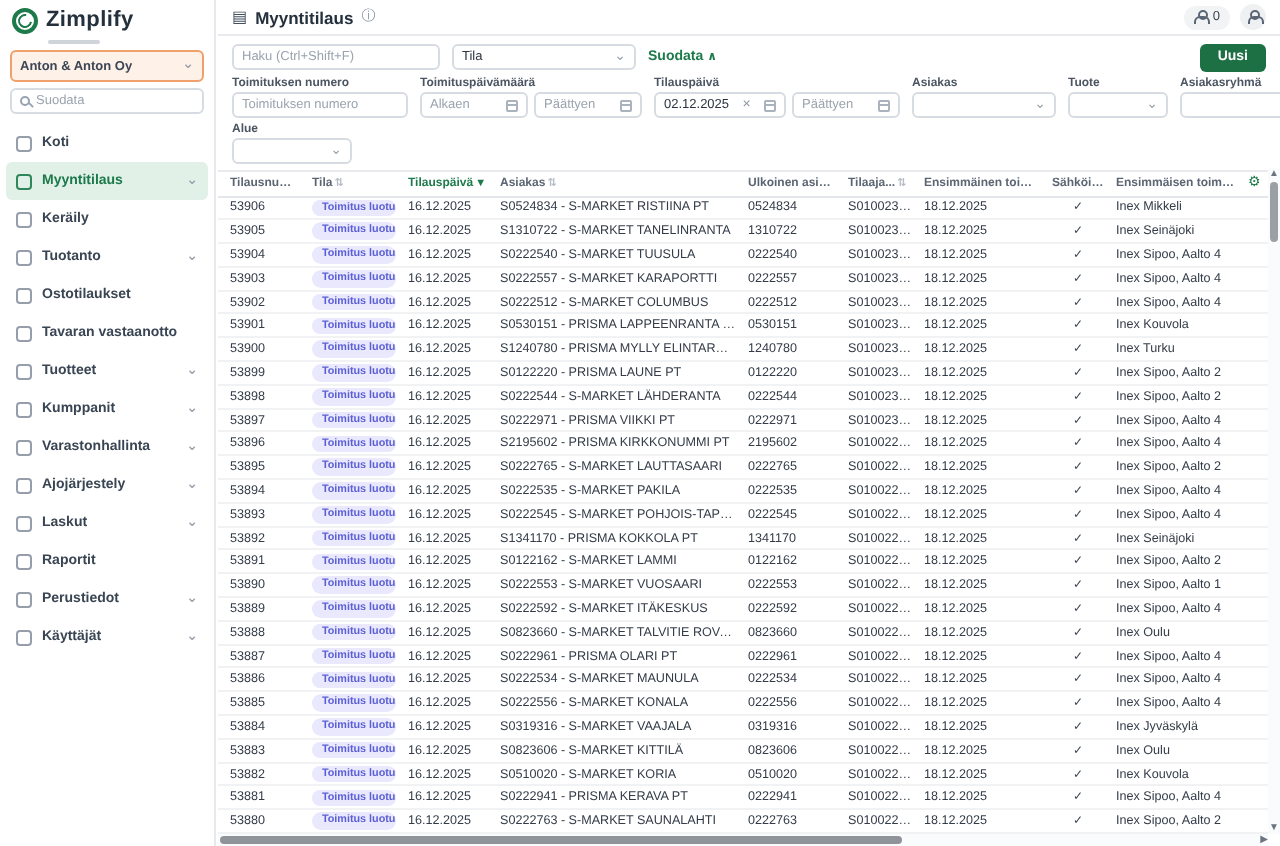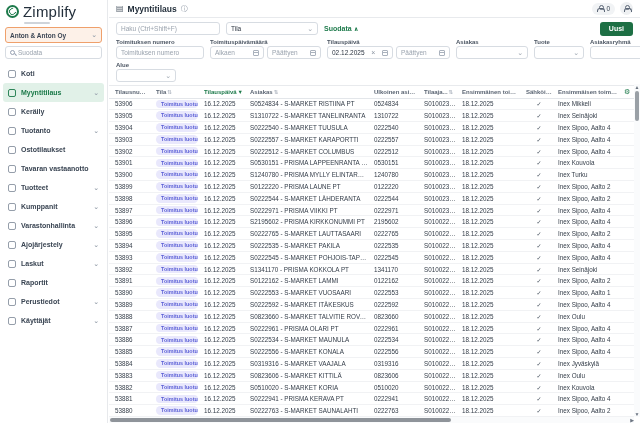--- a/index.html
+++ b/index.html
@@ -7,21 +7,21 @@
     font-family:"Liberation Sans","DejaVu Sans",sans-serif; color:#2b3440; }
   .app { position:relative; width:640px; height:423px; background:#fff; }
 
   
   .sidebar { position:absolute; left:0; top:0; width:108px; height:423px;
     border-right:1px solid #e7e9ec; background:#fff; z-index:3; }
   .logo-row { display:flex; align-items:center; gap:4px; padding:4px 6px 2px; }
   .logomark { width:13px; height:13px; border:2px solid #1d7a4b; border-radius:50%; position:relative; flex:none; }
   .logomark::before { content:''; position:absolute; inset:1px; border:1.5px solid #1d7a4b;
     border-radius:50%; border-right-color:transparent; transform:rotate(-35deg); }
-  .logo-text { font-size:15px; font-weight:normal; letter-spacing:.2px; color:#24303c; line-height:1; }
+  .logo-text { font-size:11px; font-weight:bold; letter-spacing:.2px; color:#24303c; line-height:1; }
   .logo-tag { height:2px; width:26px; background:#cfd4da; margin:1px 0 2px 24px; border-radius:1px; }
   .company { margin:3px 5px; height:16px; border:1px solid #efa06b; background:#fdf1e8; border-radius:3px;
     display:flex; align-items:center; padding:0 4px; font-size:6.5px; font-weight:bold; color:#3c4654; }
   .company .chev { margin-left:auto; }
   .side-search { margin:2px 5px 4px; height:13px; border:1px solid #d7dce2; border-radius:3px;
     display:flex; align-items:center; gap:3px; padding:0 4px; color:#98a2b3; font-size:6.5px; }
   .mag { width:5px; height:5px; border:1px solid #98a2b3; border-radius:50%; position:relative; flex:none; }
   .mag::after { content:''; position:absolute; width:3px; height:1px; background:#98a2b3;
     right:-2.5px; bottom:-1px; transform:rotate(45deg); }
   .nav { padding:1px 3px; }

